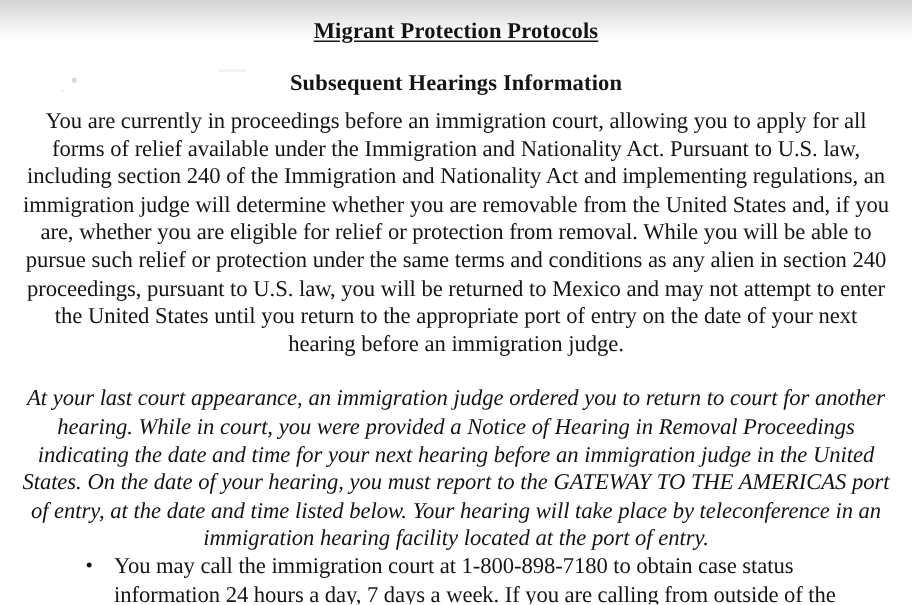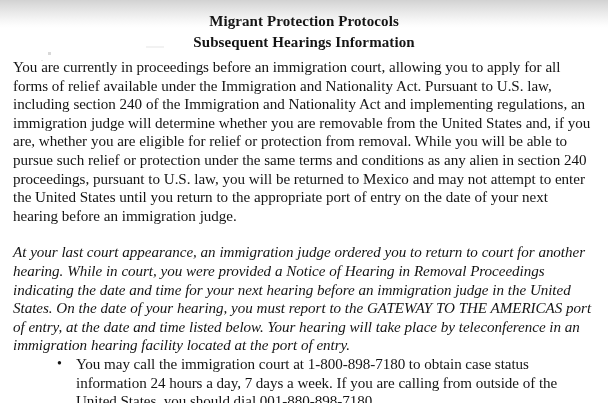--- a/index.html
+++ b/index.html
@@ -56,43 +56,44 @@
   }
 
   .heading-block {
     text-align: center;
     padding-top: 12px;
   }
 
   .doc-title {
     font-size: 15px;
     font-weight: bold;
+    text-decoration: underline;
     text-underline-offset: 2px;
     letter-spacing: .1px;
     line-height: 19px;
     margin: 0;
   }
 
   .doc-subtitle {
     font-size: 15px;
     font-weight: bold;
     line-height: 19px;
-    margin: 2px 0 0 0;
+    margin: 16px 0 0 0;
     letter-spacing: .1px;
   }
 
   .paragraphs {
     margin: 6px 13px 0 13px;
   }
 
   p.para {
     margin: 0 0 18px 0;
     font-size: 15.1px;
     line-height: 18.6px;
-    text-align: left;
+    text-align: center;
     letter-spacing: -.05px;
     word-spacing: .1px;
   }
 
   p.para.tight {
     margin-bottom: 0;
     font-style: italic;
   }
 
   ul.bullets {

